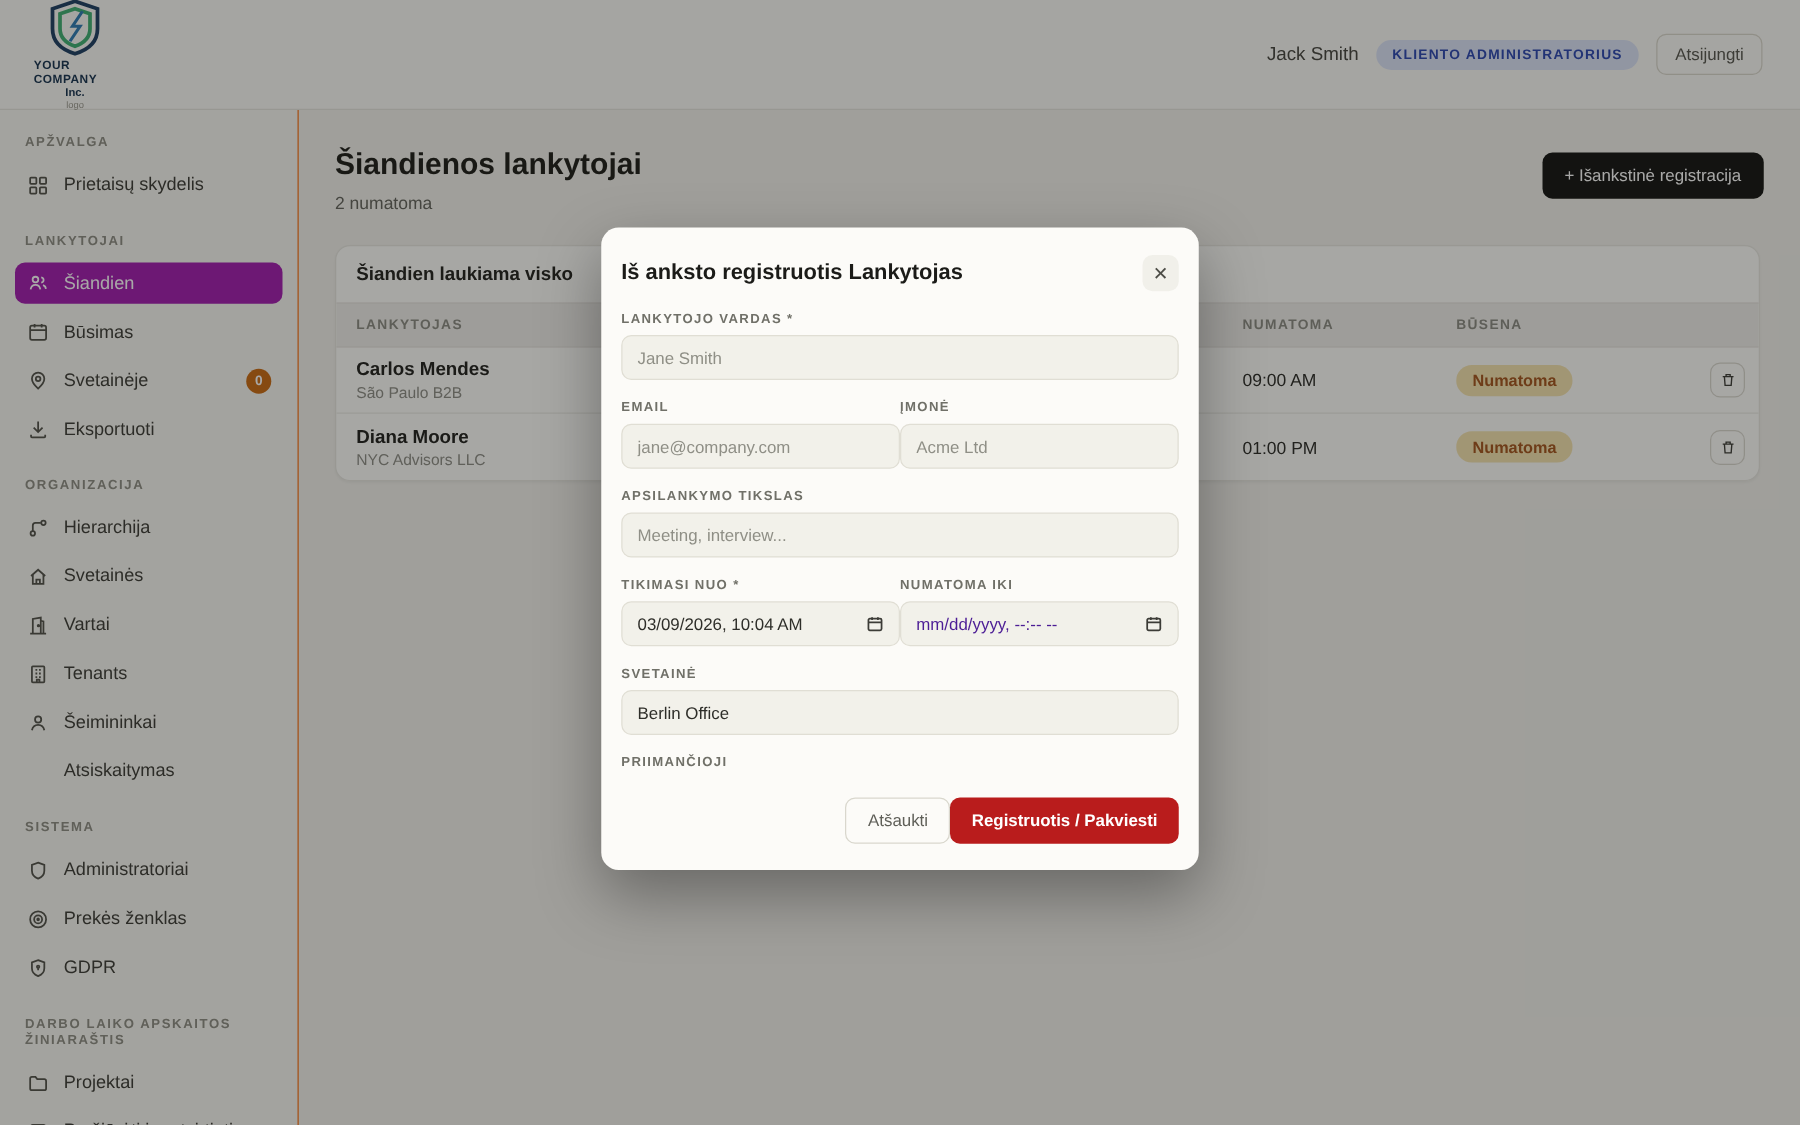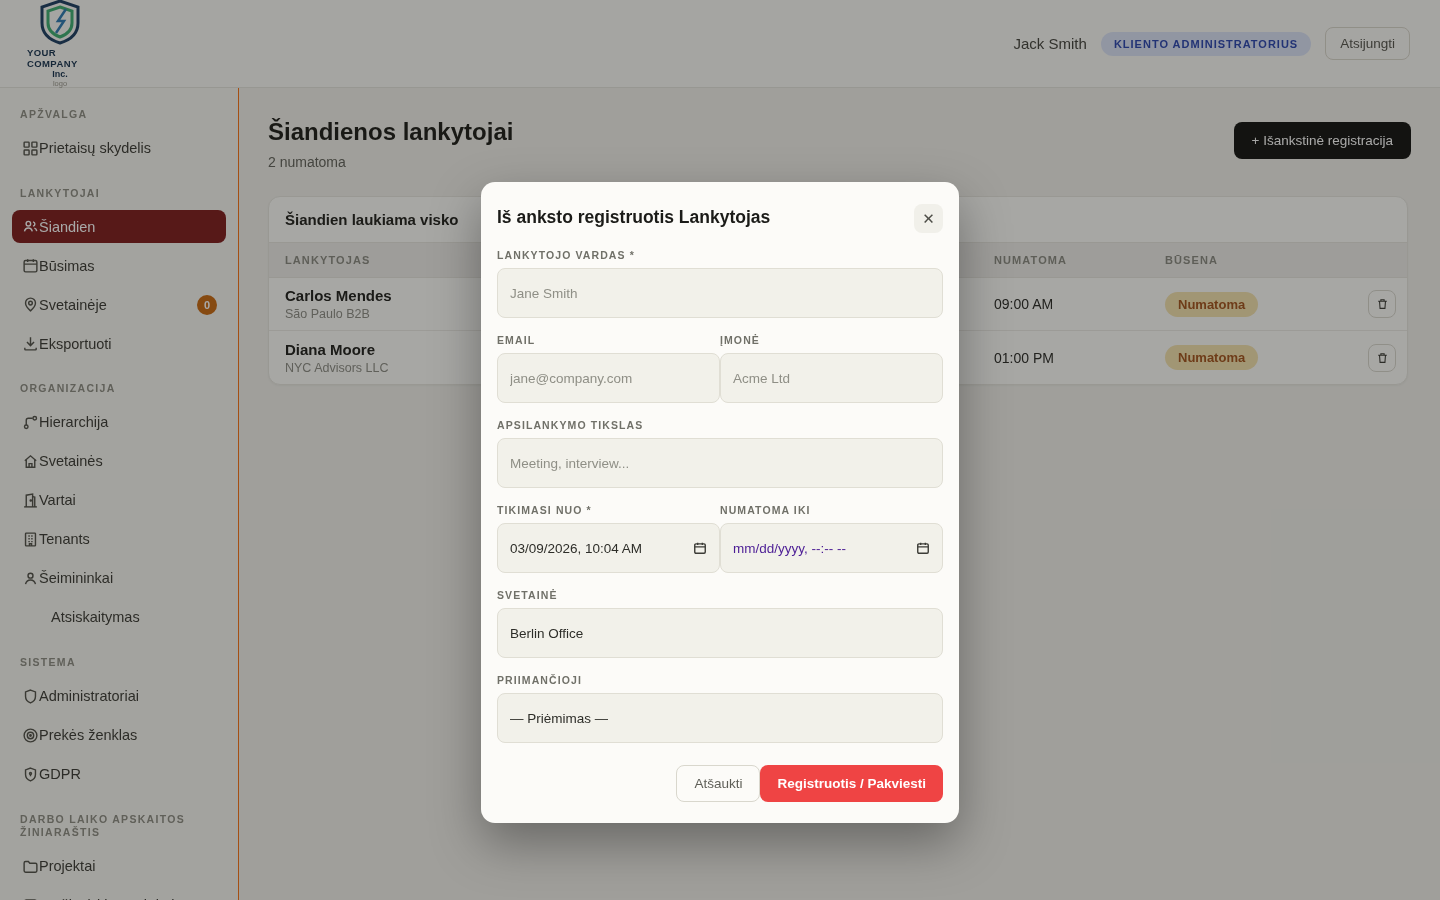--- a/index.html
+++ b/index.html
@@ -21,26 +21,26 @@
   .logout-btn { background:#fbfaf7; border:1px solid #d9d7cd; border-radius:8px;
     padding:8px 14px; font-size:13.5px; color:#56564f; cursor:pointer;
     font-family:inherit; }
 
   
   .sidebar { position:absolute; top:88px; left:0; width:239px; height:812px;
     background:#f8f7f2; border-right:1px solid #f97316; padding:14px 12px; z-index:1; }
   .section-label { font-size:10.5px; font-weight:700; letter-spacing:1.3px;
     color:#8d8d84; padding:0 8px; margin:22px 0 10px; line-height:1.3; }
   .section-label.first { margin-top:6px; }
-  .nav-item { display:flex; align-items:center; height:33px;
+  .nav-item { display:flex; align-items:center; gap:12px; height:33px;
     padding:0 9px; border-radius:8px; margin-bottom:6px; cursor:pointer;
     color:#3c3c36; font-size:14.5px; }
   .nav-item .nav-ic { width:18px; height:18px; flex:0 0 18px; display:flex;
     align-items:center; justify-content:center; color:#51514a; }
-  .nav-item.active { background:#7f1d1d; color:#ffffff; }
+  .nav-item.active { background:#a21caf; color:#ffffff; }
   .nav-item.active .nav-ic { color:#ffffff; }
   .nav-item.no-icon { padding-left:39px; }
   .count-badge { margin-left:auto; background:#c96a12; color:#fff; width:20px;
     height:20px; border-radius:50%; font-size:11px; font-weight:700;
     display:flex; align-items:center; justify-content:center; }
 
   
   .main { position:absolute; top:88px; left:239px; width:1201px; height:812px;
     padding:30px 32px 0 29px; z-index:1; }
   .page-title { font-size:24px; font-weight:700; color:#1d1d19; }
@@ -75,31 +75,31 @@
     box-shadow:0 20px 50px rgba(0,0,0,.35); }
   .modal-head { display:flex; align-items:flex-start; justify-content:space-between; }
   .modal-title { font-size:17.5px; font-weight:700; color:#1b1b18; padding-top:3px; }
   .close-btn { width:29px; height:29px; background:#f1f0ea; border:none;
     border-radius:8px; font-size:15px; color:#4d4d47; cursor:pointer;
     display:flex; align-items:center; justify-content:center; font-family:inherit; }
   .f-label { font-size:10.5px; font-weight:700; letter-spacing:1.1px;
     color:#707068; margin:16px 0 7px; }
   .f-row { display:flex; }
   .f-col { flex:1; min-width:0; }
-  .f-input, .f-box { width:100%; height:50px; background:#f2f1ea;
+  .f-input, .f-box { width:100%; height:36px; background:#f2f1ea;
     border:1px solid #e0ded4; border-radius:8px; padding:0 12px;
     font-size:13.5px; font-family:inherit; color:#2e2e29; }
   .f-input::placeholder { color:#8f8f86; }
   .f-box { display:flex; align-items:center; justify-content:space-between; cursor:pointer; }
   .f-box .dt-text { white-space:nowrap; overflow:hidden; }
   .f-box .dt-empty { color:#4c1d95; }
   .modal-footer { display:flex; justify-content:flex-end; margin-top:22px; }
   .cancel-btn { background:#fcfbf8; border:1px solid #d9d7cd; border-radius:8px;
     padding:10px 17px; font-size:13.5px; color:#5f5f58; font-family:inherit; cursor:pointer; }
-  .submit-btn { background:#ef4444; color:#fff; border:none; border-radius:8px;
+  .submit-btn { background:#b91c1c; color:#fff; border:none; border-radius:8px;
     padding:10px 17px; font-size:13.5px; font-weight:600; font-family:inherit; cursor:pointer; }
 
   svg { display:block; }
 </style>
 </head>
 <body>
 
 <header class="topbar">
   <div class="logo-block">
     <svg width="44" height="46" viewBox="0 0 44 46" fill="none">
@@ -397,21 +397,18 @@
       </div>
     </div>
   </div>
 
   <div class="f-label">SVETAINĖ</div>
   <div class="f-box">
     <span class="dt-text">Berlin Office</span>
   </div>
 
   <div class="f-label">PRIIMANČIOJI</div>
-  <div class="f-box">
-    <span class="dt-text">— Priėmimas —</span>
-  </div>
 
   <div class="modal-footer">
     <button class="cancel-btn">Atšaukti</button>
     <button class="submit-btn">Registruotis / Pakviesti</button>
   </div>
 </div>
 
 </body></html>

